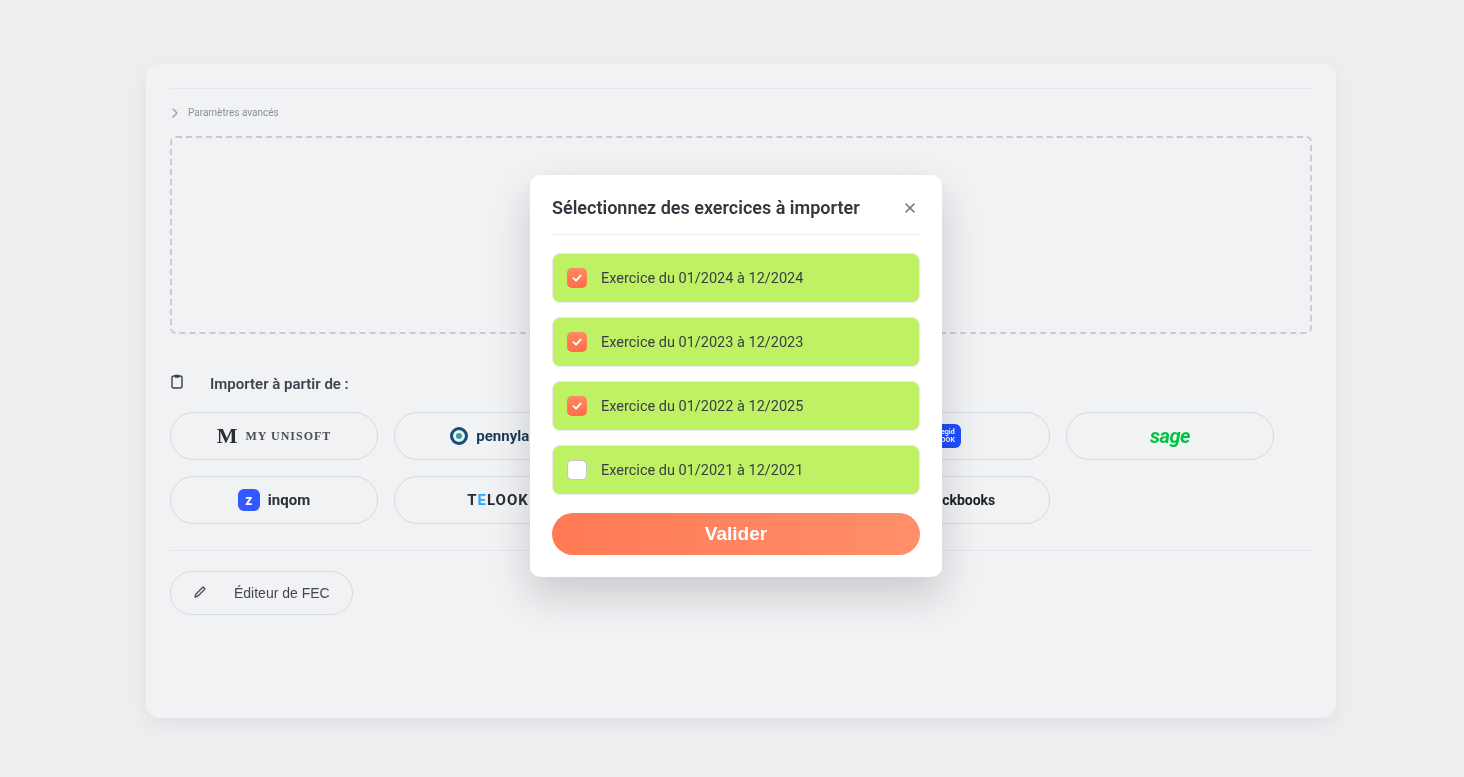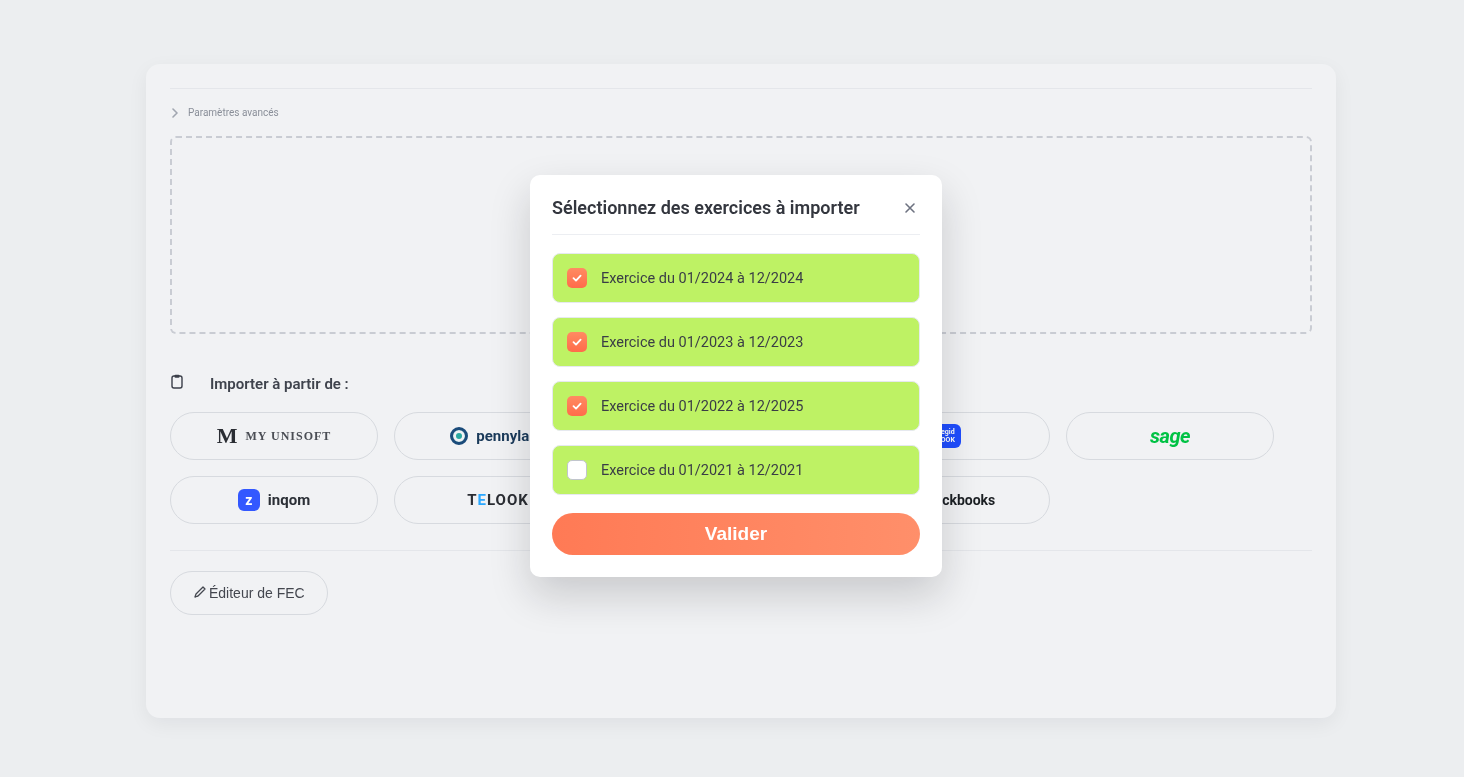--- a/index.html
+++ b/index.html
@@ -116,21 +116,21 @@
   .logo-tiime { color:#1e2a3a; }
   .logo-tiime .t {
     width:20px; height:20px; border-radius:50%;
     background: linear-gradient(135deg,#ff6a3d,#3ad1c8);
   }
 
   .divider2 {
     height:1px; background:#e4e6ea; margin: 26px 0 20px 0;
   }
   .editor-btn {
-    display:inline-flex; align-items:center; gap:2px;
+    display:inline-flex; align-items:center; gap:27px;
     height: 44px; padding: 0 22px;
     border: 1px solid #d7dadf; border-radius: 999px;
     background:#f1f2f4; font-size:14px; color:#44474f; font-weight:500;
     cursor:pointer;
   }
 
   
   .modal {
     position: absolute;
     left: 530px; top: 175px;

